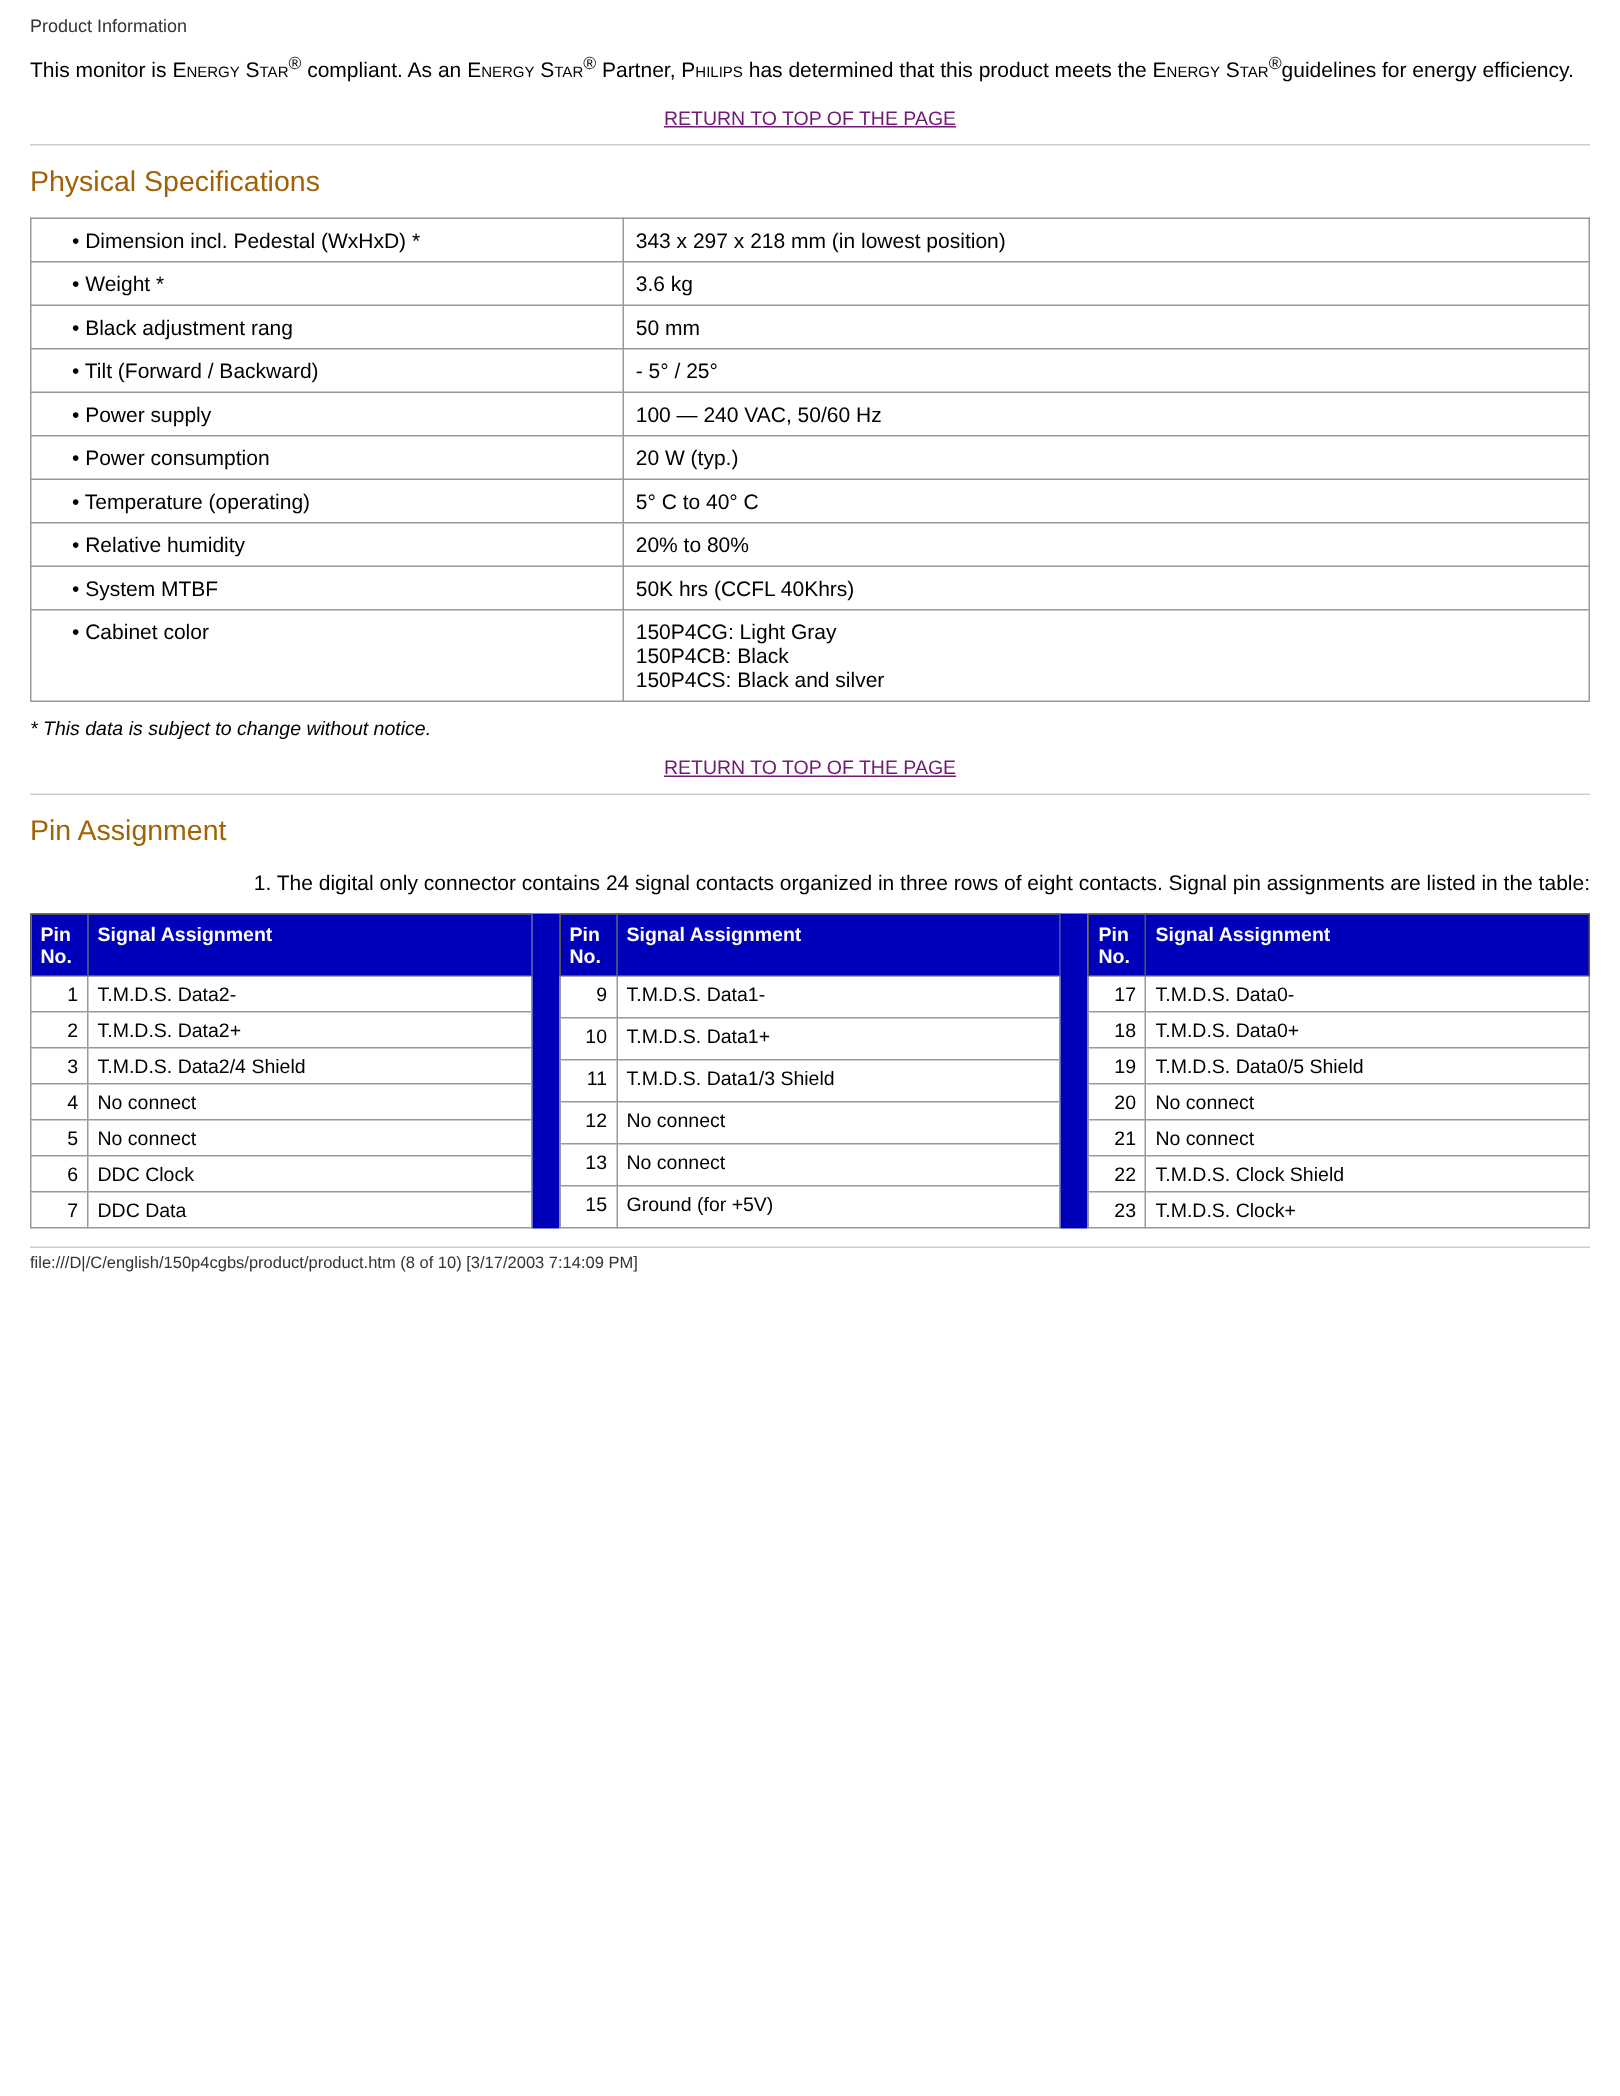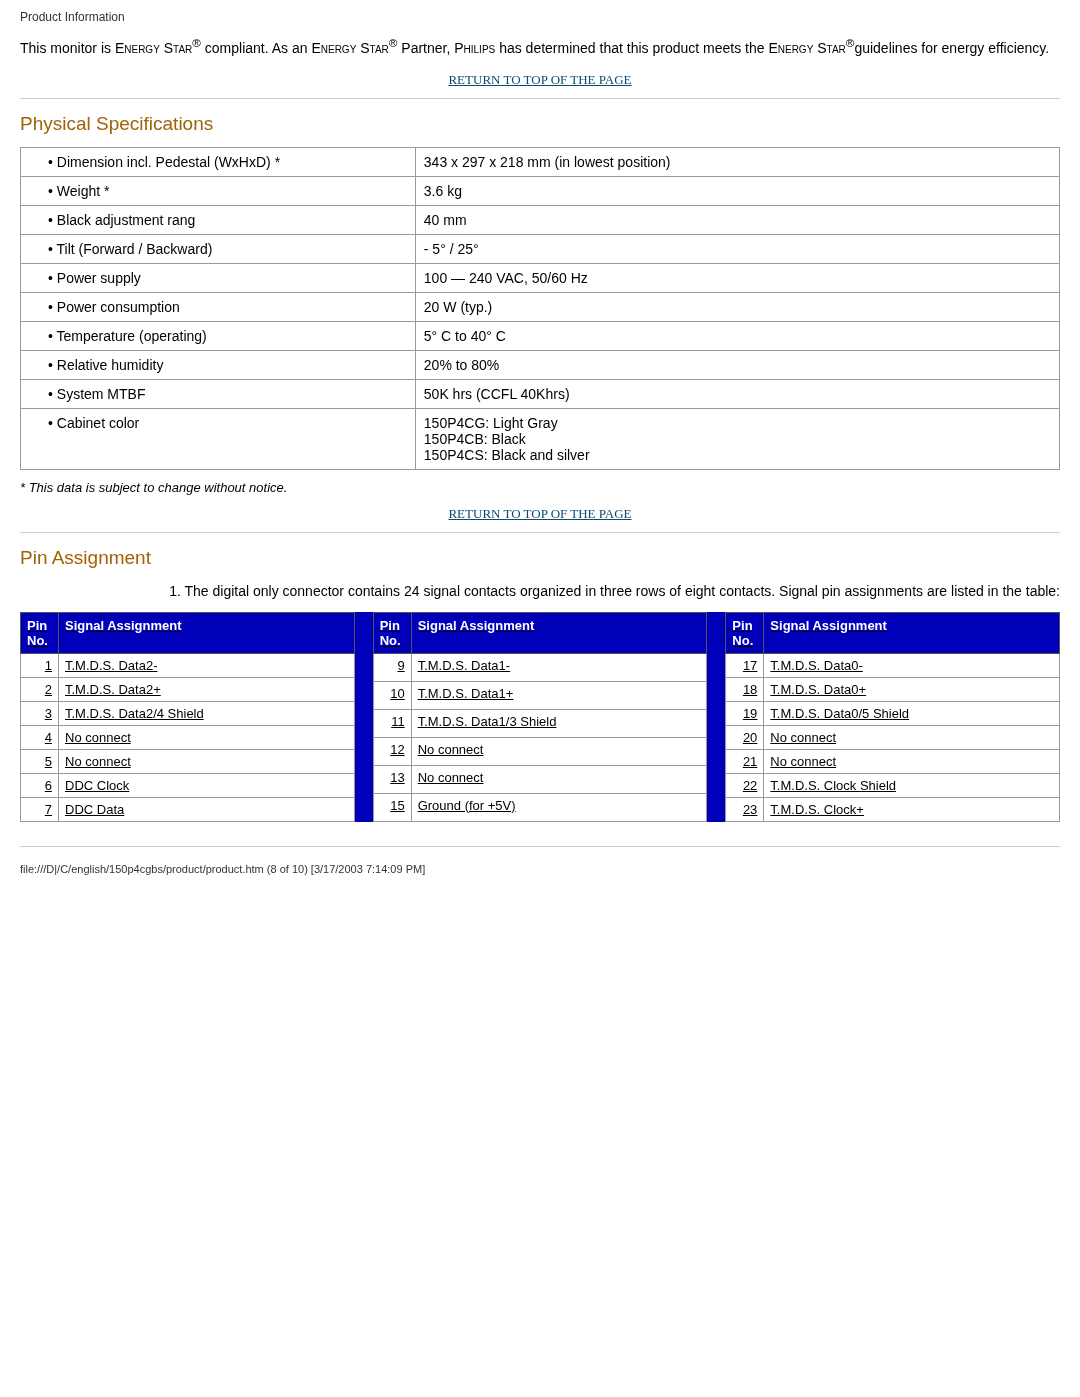--- a/index.html
+++ b/index.html
@@ -28,24 +28,23 @@
     .intro-text .brand {
       font-variant: small-caps;
     }
 
     .return-link {
       text-align: center;
       margin: 10px 0;
     }
 
     .return-link a {
-      color: #0c4a6e;
+      color: #701a75;
       text-decoration: underline;
       font-size: 13px;
-      font-family: Liberation Serif, serif;
     }
 
     hr {
       border: none;
       border-top: 1px solid #ccc;
       margin: 8px 0;
     }
 
     .section-title {
       color: #a16207;
@@ -93,21 +92,20 @@
 
     .pin-tables-wrapper {
       display: flex;
       gap: 0;
       width: 100%;
     }
 
     .pin-table {
       border-collapse: collapse;
       flex: 1;
-      text-decoration: underline;
     }
 
     .pin-table th {
       background-color: #0000bb;
       color: #fff;
       border: 1px solid #555;
       padding: 5px 6px;
       font-size: 13px;
       font-weight: bold;
       vertical-align: top;
@@ -128,23 +126,23 @@
 
     .pin-separator {
       width: 18px;
       background-color: #0000bb;
       flex-shrink: 0;
     }
 
     .status-bar {
       font-size: 11px;
       color: #333;
-      margin-top: 24px;
+      margin-top: 12px;
       border-top: 1px solid #ccc;
-      padding-top: 16px;
+      padding-top: 4px;
     }
   </style>
 </head>
 <body>
 
 <div class="breadcrumb">Product Information</div>
 
 <p class="intro-text">
   This monitor is <span class="brand">Energy Star</span><sup>®</sup> compliant. As an <span class="brand">Energy Star</span><sup>®</sup> Partner, <span class="brand">Philips</span> has
   determined that this product meets the <span class="brand">Energy Star</span><sup>®</sup>guidelines for energy efficiency.
@@ -163,21 +161,21 @@
   <tr>
         <td>• Dimension incl. Pedestal (WxHxD) *</td>
         <td>343 x 297 x 218 mm (in lowest position)</td>
       </tr>
       <tr>
         <td>• Weight *</td>
         <td>3.6 kg</td>
       </tr>
       <tr>
         <td>• Black adjustment rang</td>
-        <td>40 mm</td>
+        <td>50 mm</td>
       </tr>
       <tr>
         <td>• Tilt (Forward / Backward)</td>
         <td>- 5° / 25°</td>
       </tr>
       <tr>
         <td>• Power supply</td>
         <td>100 — 240 VAC, 50/60 Hz</td>
       </tr>
       <tr>

